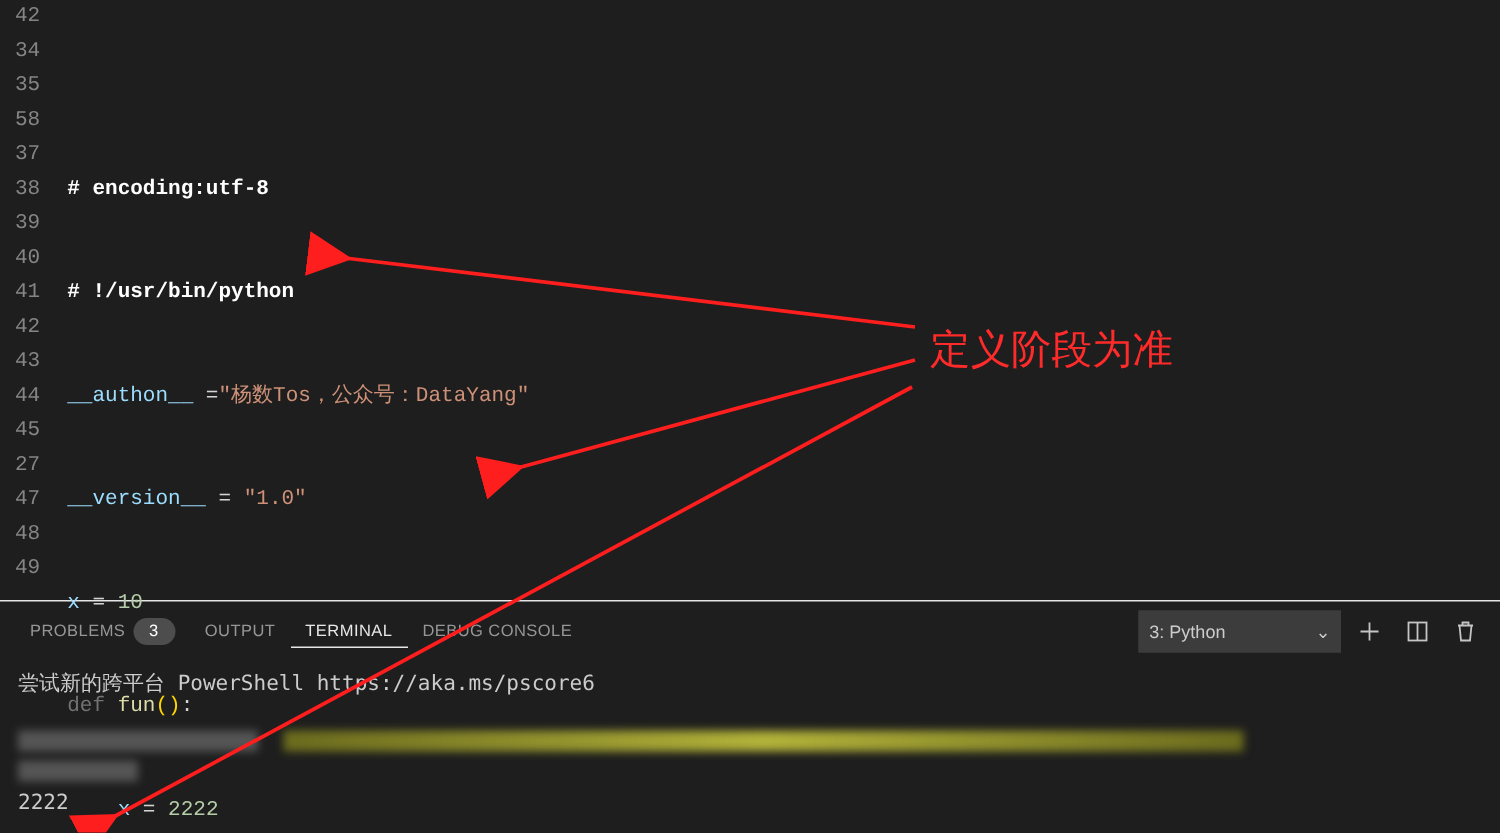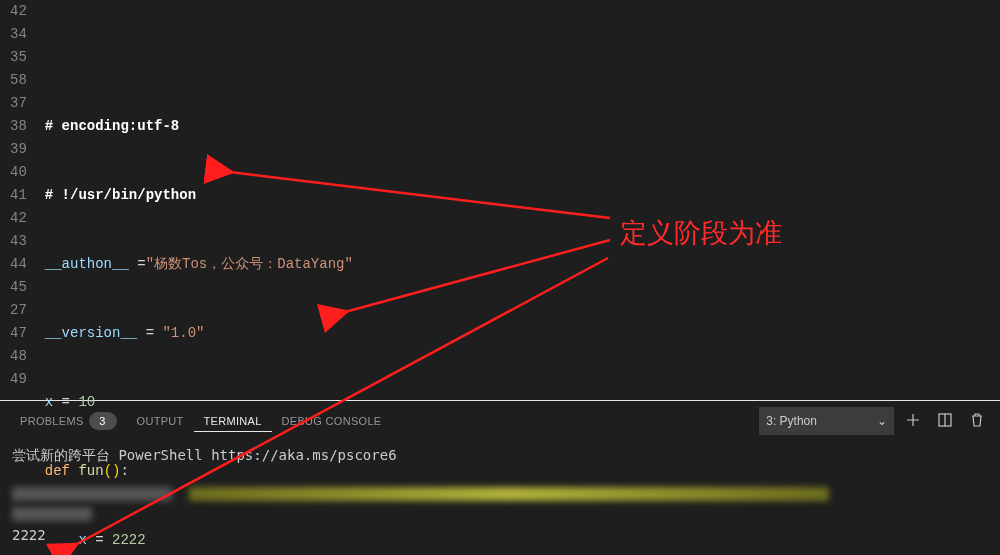--- a/index.html
+++ b/index.html
@@ -2,33 +2,33 @@
 <html><head>
 <meta charset="utf-8">
 <style>
   html,body{margin:0;padding:0;background:#1e1e1e;color:#d4d4d4;font-family:Consolas,'Courier New',monospace;font-size:14px;width:1000px;height:555px;overflow:hidden;}
   .editor{display:flex;height:400px;position:relative;}
   .gutter{background:#1e1e1e;color:#858585;text-align:right;padding:0 18px 0 10px;user-select:none;line-height:23px;font-size:14px;}
   .gutter div{height:23px;}
   .code{flex:1;position:relative;line-height:23px;white-space:pre;}
   .code .line{height:23px;}
   .c-comment{color:#ffffff;font-weight:bold;}
-  .c-kw{color:#fdba74;}
+  .c-kw{color:#737373;}
   .c-fn{color:#dcdcaa;}
   .c-str{color:#ce9178;}
   .c-var{color:#9cdcfe;}
   .c-num{color:#b5cea8;}
   .c-op{color:#d4d4d4;}
   .c-paren{color:#ffd700;}
   .panel{border-top:1px solid #e5e5e5;height:155px;display:flex;flex-direction:column;}
   .tabs{display:flex;align-items:center;padding:4px 10px;height:32px;color:#969696;font-family:'Segoe UI',sans-serif;font-size:11px;}
   .tab{padding:4px 10px;cursor:pointer;text-transform:uppercase;letter-spacing:0.3px;}
   .tab.active{color:#e7e7e7;border-bottom:1px solid #e7e7e7;}
   .badge{display:inline-flex;align-items:center;justify-content:center;min-width:18px;height:18px;border-radius:9px;background:#4d4d4d;color:#fff;font-size:11px;margin-left:5px;padding:0 5px;}
-  .tabs .right{margin-left:auto;display:flex;align-items:flex-start;gap:6px;}
+  .tabs .right{margin-left:auto;display:flex;align-items:center;gap:6px;}
   .select{background:#3c3c3c;border:1px solid #3c3c3c;color:#cccccc;padding:2px 6px;font-size:12px;display:flex;align-items:center;gap:60px;height:22px;}
   .select .chev{color:#cccccc;}
   .iconbtn{width:26px;height:26px;display:flex;align-items:center;justify-content:center;color:#c5c5c5;cursor:pointer;}
   .iconbtn svg{width:16px;height:16px;}
   .term{flex:1;padding:6px 12px;font-family:Consolas,monospace;font-size:14px;color:#cccccc;overflow:hidden;}
   .term .line{height:20px;}
   .blurY{background:linear-gradient(90deg,#6b6b1e,#b2b23a,#6b6b1e);height:14px;width:640px;display:inline-block;filter:blur(3px);}
   .blurG{background:#555;height:14px;width:160px;display:inline-block;filter:blur(3px);}
   .annot{position:absolute;pointer-events:none;}
   .annot-text{color:#ff2a2a;font-size:27px;font-family:SimSun,'Microsoft YaHei',sans-serif;font-weight:normal;text-align:right;}

